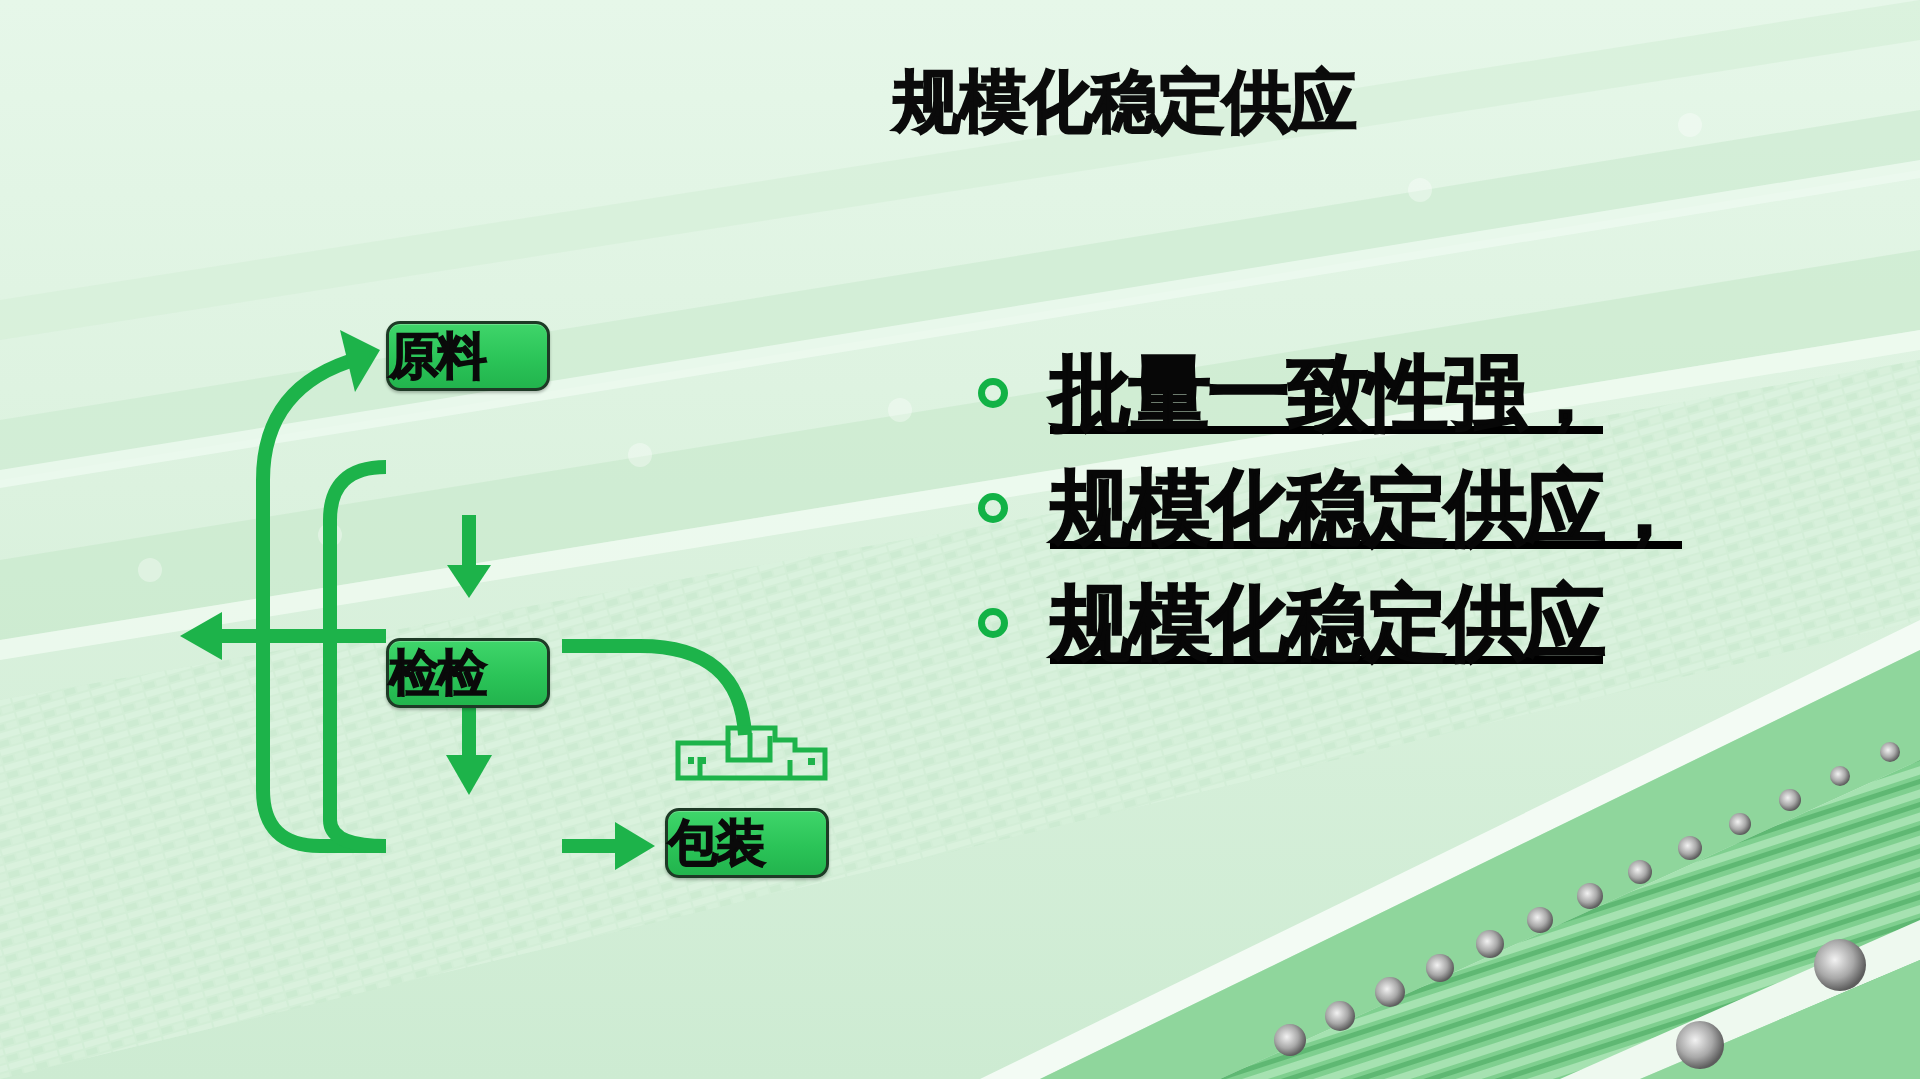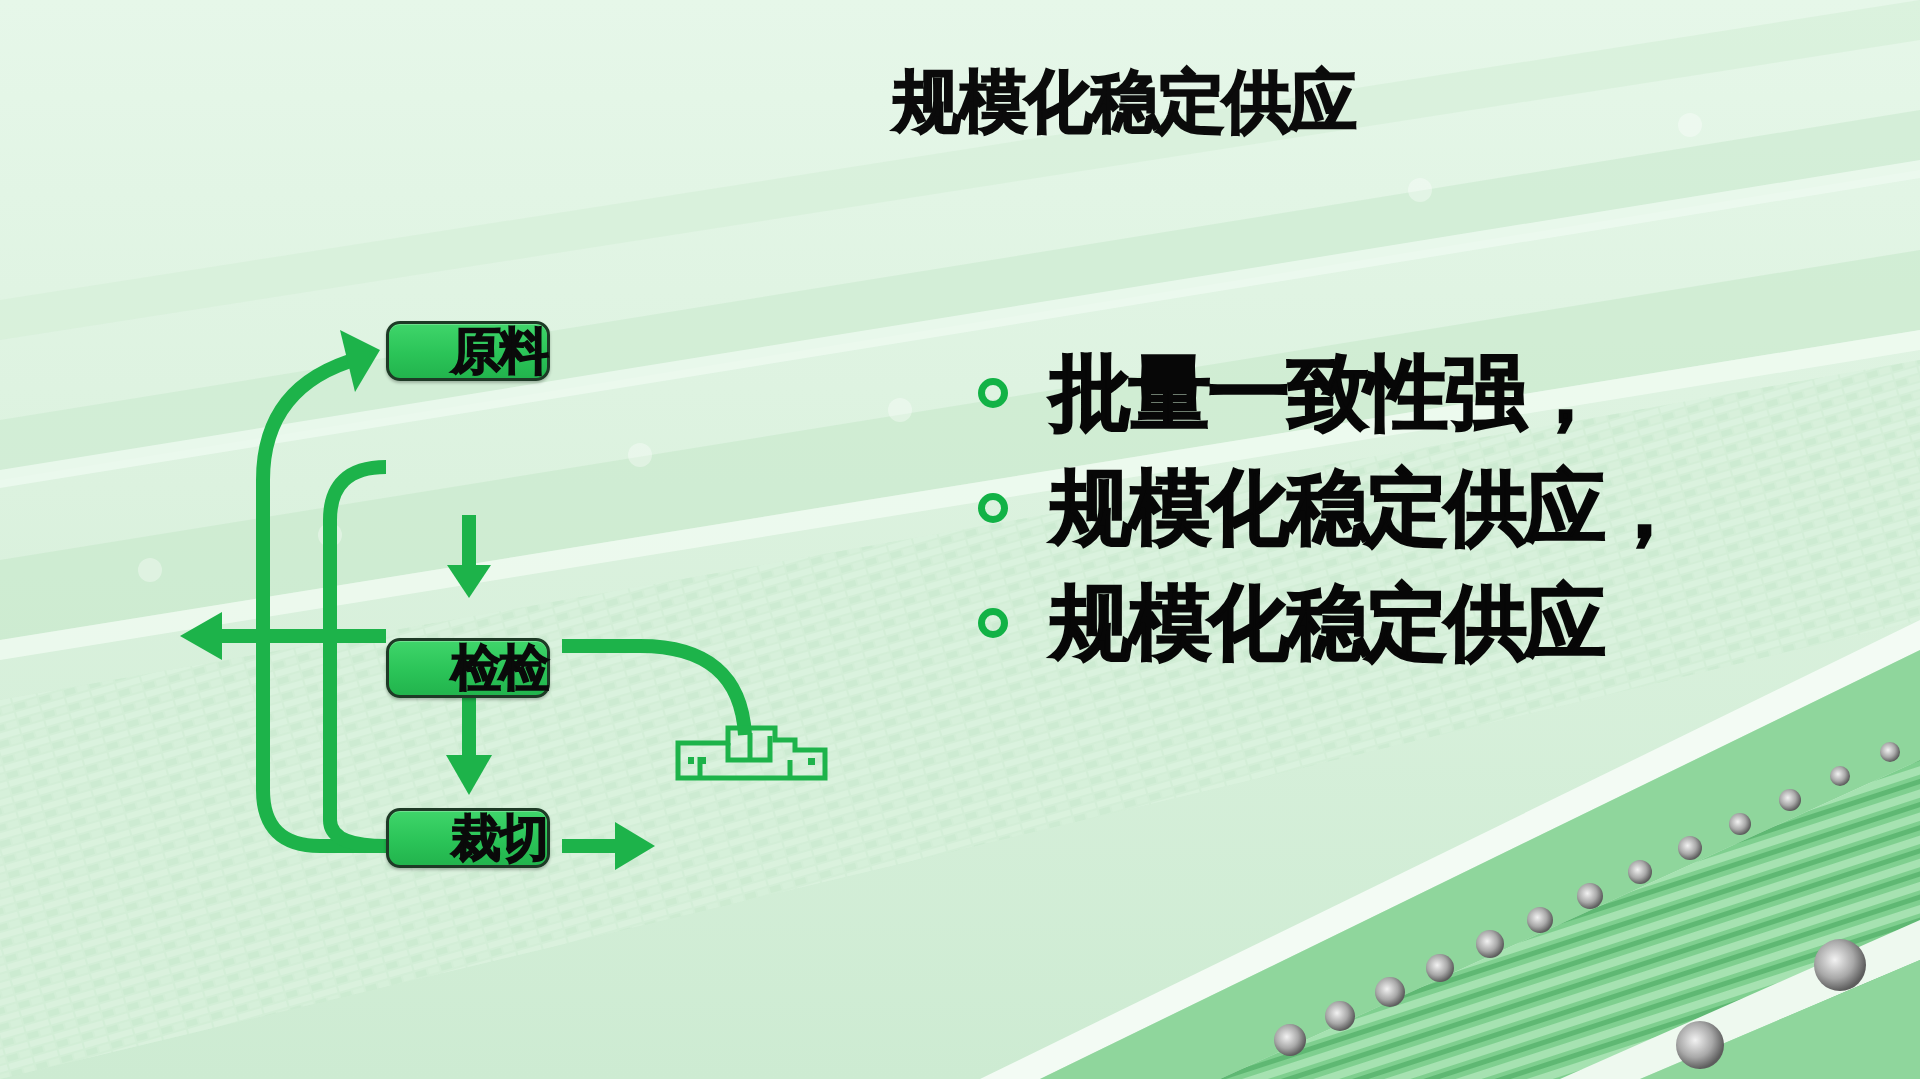--- a/index.html
+++ b/index.html
@@ -44,48 +44,49 @@
     }
     .flow svg.lines {
       position: absolute;
       left: 0; top: 0;
       width: 1920px; height: 1079px;
       overflow: visible;
     }
     .step-box {
       position: absolute;
       width: 164px;
-      height: 60px;
+      height: 70px;
       box-sizing: border-box;
       border: 3px solid #1e3a26;
       border-radius: 14px;
       background: linear-gradient(180deg, #3fd56a 0%, #2bc458 55%, #22b44d 100%);
       box-shadow: 0 2px 3px rgba(0,0,0,0.25), inset 0 1px 0 rgba(255,255,255,0.25);
       display: flex;
       align-items: center;
-      justify-content: flex-end;
+      justify-content: flex-start;
       cursor: default;
     }
     .step-box span {
       font-size: 50px;
       font-weight: 900;
       color: #0a0a0a;
       letter-spacing: -2px;
       line-height: 1;
       -webkit-text-stroke: 1.5px #0a0a0a;
     }
     .bullets {
       position: absolute;
       left: 970px;
       top: 335px;
     }
     .bullet-item {
       display: flex;
       align-items: center;
       height: 115px;
+      text-decoration: underline;
     }
     .bullet-ring {
       width: 16px;
       height: 16px;
       border: 7px solid #12b246;
       border-radius: 50%;
       margin-left: 8px;
       margin-right: 42px;
       flex: none;
     }
@@ -223,22 +224,22 @@
       <rect x="808" y="758" width="7" height="7"></rect>
     </g>
   </svg>
 
   <div class="step-box" style="left:386px; top:321px;">
     <span>原料</span>
   </div>
   <div class="step-box" style="left:386px; top:610px;margin-top:28px;">
     <span>检检</span>
   </div>
-  <div class="step-box" style="left:386px; top:808px;">
-    <span>裁切</span>
+  <div class="step-box" style="left:665px; top:808px;">
+    <span>包装</span>
   </div>
 </div>
 
 <div class="bullets">
   <div class="bullet-item">
     <span class="bullet-ring"></span>
     <span class="bullet-text">批量一致性强，</span>
   </div>
   <div class="bullet-item">
     <span class="bullet-ring"></span>

